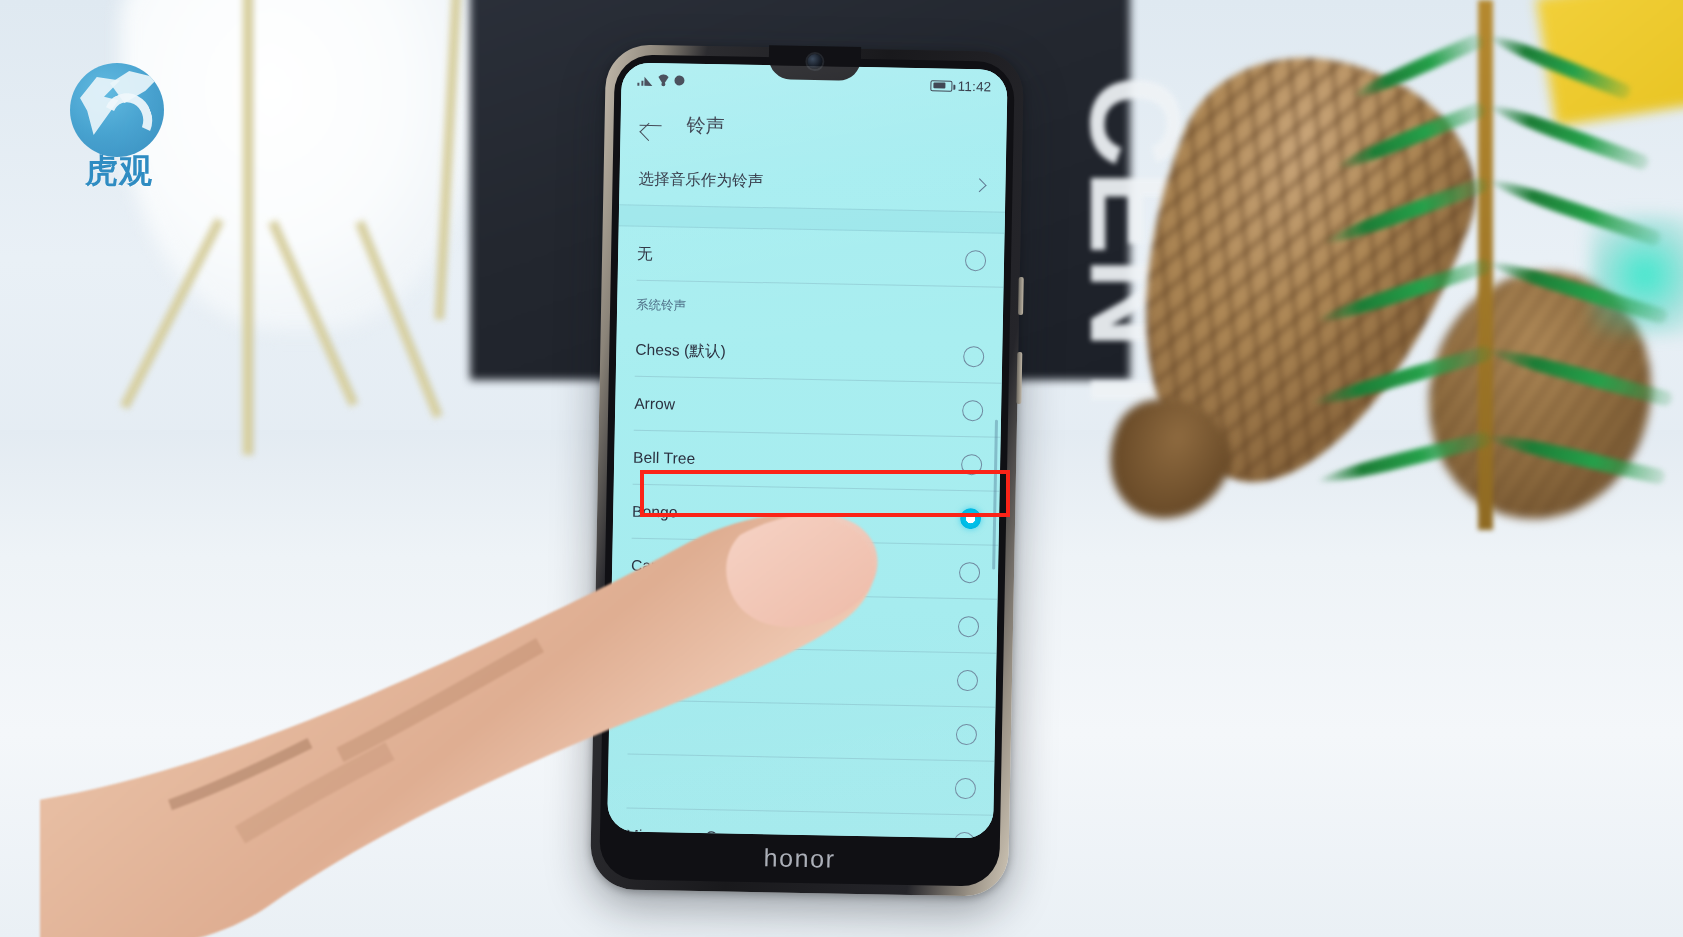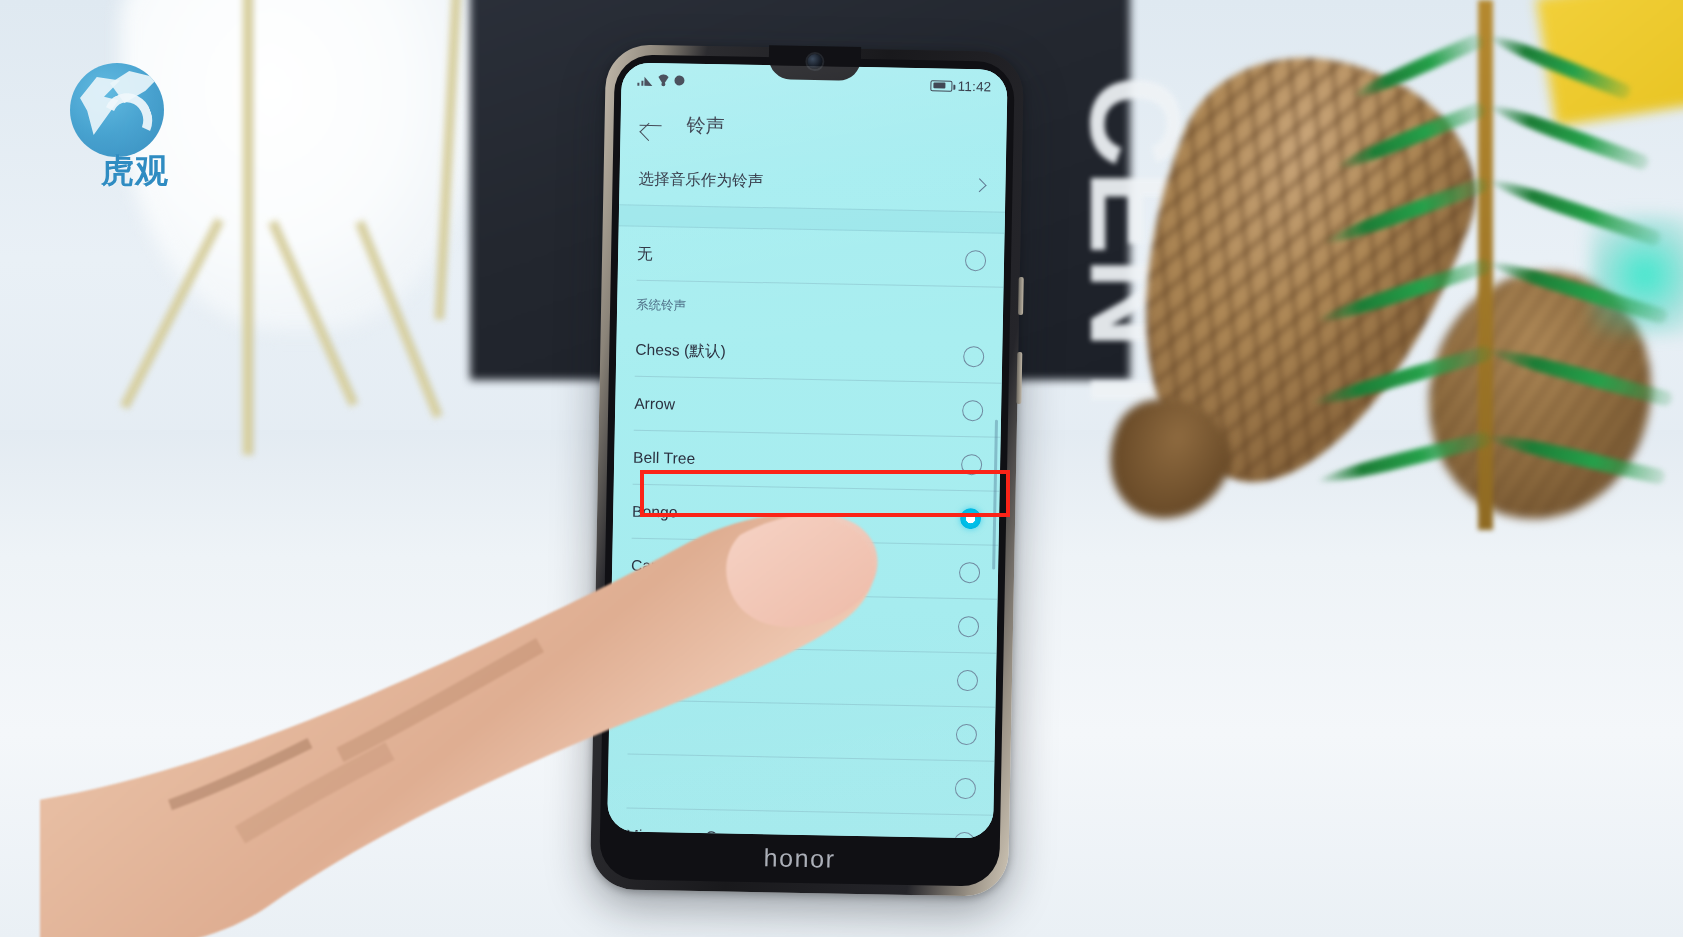--- a/index.html
+++ b/index.html
@@ -418,21 +418,21 @@
     position: absolute; left: 34px; top: 30px;
     width: 48px; height: 52px;
     border: 9px solid #f0f8fc;
     border-radius: 50%;
     border-left-color: transparent;
     border-bottom-color: transparent;
     transform: rotate(-20deg);
     opacity: .92;
   }
   .wm-text {
-    position: absolute; left: 16px; top: 86px;
+    position: absolute; left: 0; top: 86px;
     width: 124px;
     text-align: center;
     font-family: "DejaVu Sans", sans-serif;
     font-weight: 700;
     font-size: 33px;
     color: #2f8cc2;
     letter-spacing: 1px;
     text-shadow: 0 1px 0 rgba(255,255,255,.45);
   }
 </style>

